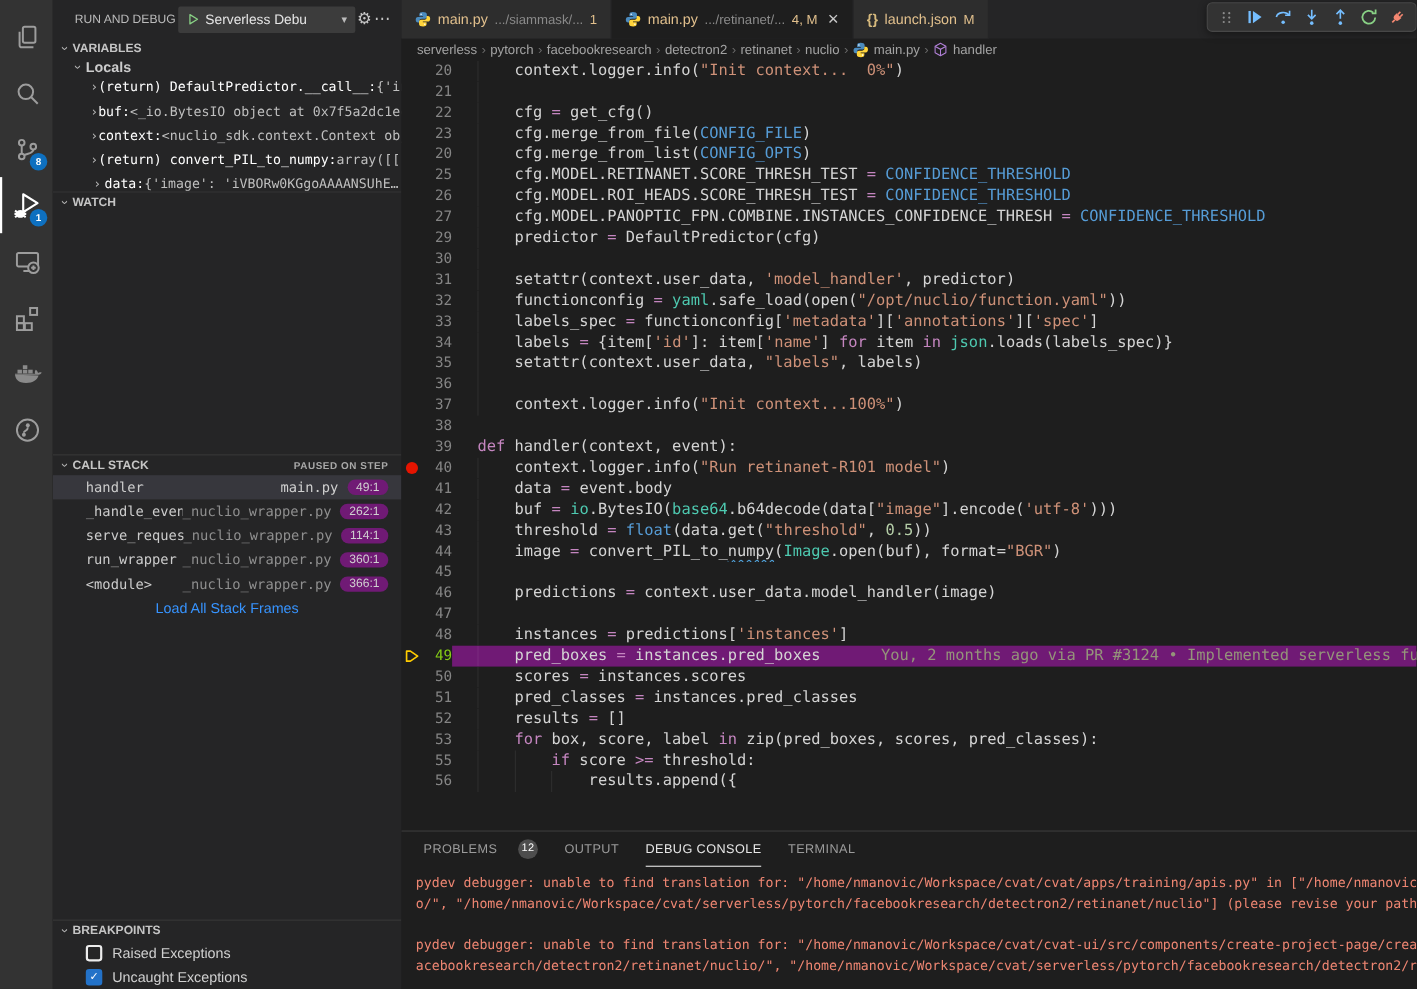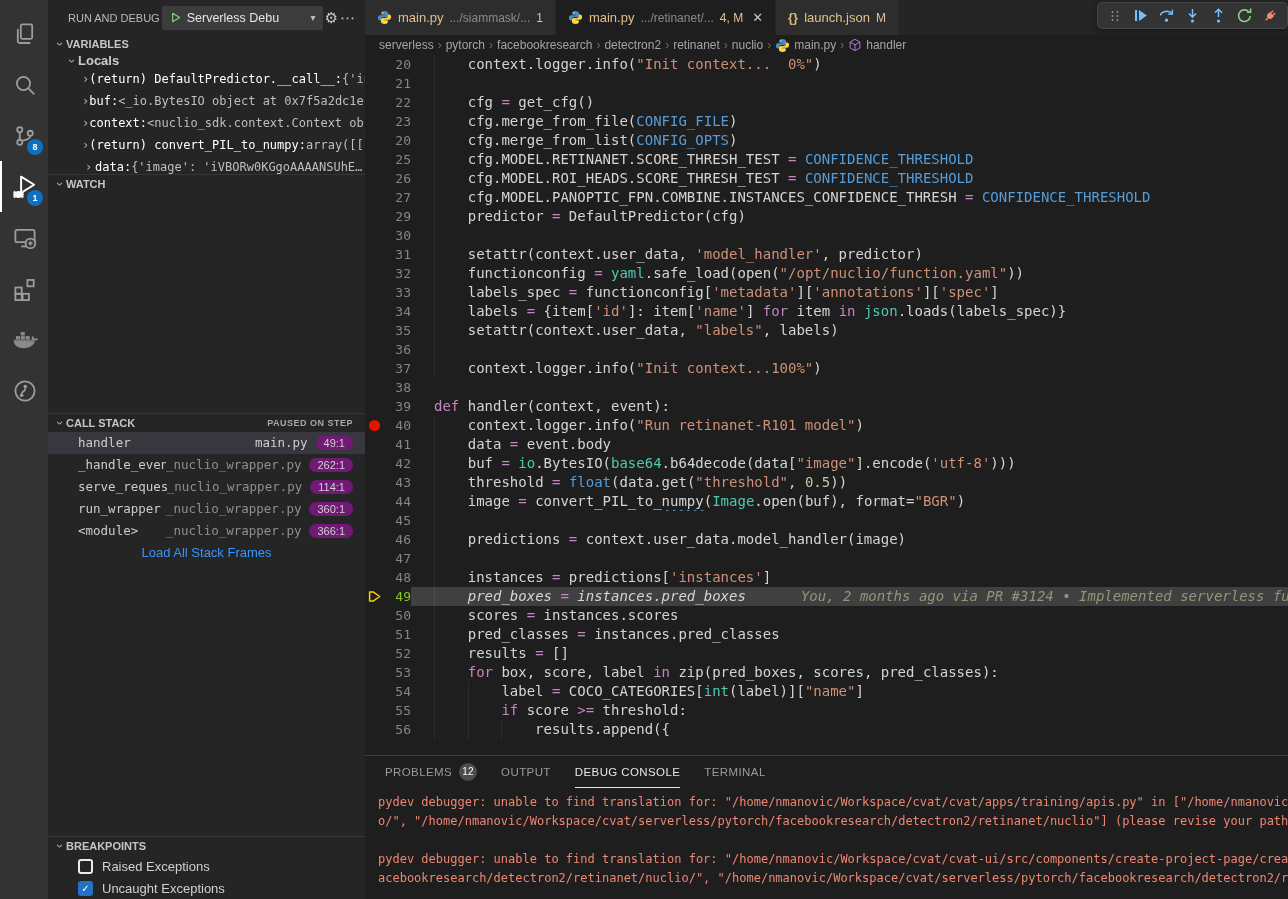--- a/index.html
+++ b/index.html
@@ -83,37 +83,37 @@
                  color:#a3a3a3; background:#1e1e1e; flex-shrink:0; white-space:nowrap; overflow:hidden; }
   .bc-item { display:flex; align-items:center; gap:4px; }
   .bc-sep { color:#6a6a6a; margin:0 4px; font-size:12px; }
 
   .code { flex:1; overflow:hidden; font-family:"DejaVu Sans Mono", monospace; font-size:14px; background:#1e1e1e; }
   .cl { display:flex; height:19px; line-height:19px; white-space:pre;justify-content:space-between; }
   .cl-glyph { width:18px; flex-shrink:0; display:flex; align-items:center; justify-content:center; }
   .bp-dot { width:11px; height:11px; border-radius:50%; background:#e51400; }
   .cl-num { width:28px; flex-shrink:0; text-align:right; color:#858585; font-size:13px; }
   .cl-body { flex:1; padding-left:23px; overflow:hidden; white-space:pre; min-width:0; }
-  .cl.current .cl-body { background:#404040;font-style:italic; }
+  .cl.current .cl-body { background:#701a75; }
   .cl.current .cl-num { color:#84cc16; }
   .ind { display:inline-block; width:4ch; height:19px; border-left:1px solid rgba(255,255,255,0.07); vertical-align:top; }
   .blame { color:#94947a; margin-left:55px; }
   .tk-p { color:#d4d4d4; } .tk-k { color:#c586c0; } .tk-s { color:#ce9178; }
   .tk-c { color:#569cd6; } .tk-m { color:#4ec9b0; } .tk-n { color:#b5cea8;margin-top:32px; }
   .tk-q { color:#d4d4d4; text-decoration:underline wavy #4fa0d8; text-decoration-thickness:1px; text-underline-offset:3px; }
 
   
   .panel { height:144px; flex-shrink:0; border-top:1px solid #3c3c3c; background:#1e1e1e;
            display:flex; flex-direction:column; }
   .panel-tabs { height:32px; display:flex; align-items:center; padding-left:20px; gap:24px; flex-shrink:0; }
   .ptab { height:100%; display:flex; align-items:center; gap:7px; font-size:11.5px; letter-spacing:.4px;
           color:#9b9b9b; border-bottom:1px solid transparent; }
   .ptab.active { color:#e7e7e7; border-bottom-color:#e7e7e7; }
   .pbadge { background:#4d4d4d; color:#ffffff; border-radius:50%; width:18px; height:18px;
-            font-size:10px; display:flex; align-items:center; justify-content:center; }
+            font-size:10px; display:flex; align-items:center; justify-content:center;margin-left:12px; }
   .console { flex:1; overflow:hidden; padding:5px 0 0 13px; }
   .con-line { height:19px; line-height:19px; font-family:"DejaVu Sans Mono", monospace; font-size:12px;
               color:#ee8672; white-space:pre; overflow:hidden; }
 </style>
 </head>
 <body>
 
 <div id="app">
 
   <div class="activity-bar" id="activity-bar">
@@ -486,21 +486,20 @@
         <div class="cl"><div class="cl-glyph"></div><div class="cl-num">46</div><div class="cl-body"><span class="ind"></span><span class="tk-p">predictions </span><span class="tk-k">=</span><span class="tk-p"> context.user_data.model_handler(image)</span></div></div>
         <div class="cl"><div class="cl-glyph"></div><div class="cl-num">47</div><div class="cl-body"><span class="ind"></span></div></div>
         <div class="cl"><div class="cl-glyph"></div><div class="cl-num">48</div><div class="cl-body"><span class="ind"></span><span class="tk-p">instances </span><span class="tk-k">=</span><span class="tk-p"> predictions[</span><span class="tk-s">'instances'</span><span class="tk-p">]</span></div></div>
         <div class="cl current"><div class="cl-glyph"><span style="display: flex;"><svg width="13" height="13" viewBox="0 0 12 12">
                 <path d="M1.5 1.8h3.2L10.8 6 4.7 10.2H1.5z" fill="none" stroke="#ffcc00" stroke-width="1.4" stroke-linejoin="round"></path>
               </svg></span></div><div class="cl-num">49</div><div class="cl-body"><span class="ind"></span><span class="tk-p">pred_boxes </span><span class="tk-k">=</span><span class="tk-p"> instances.pred_boxes</span><span class="blame">You, 2 months ago via PR #3124 • Implemented serverless fu</span></div></div>
         <div class="cl"><div class="cl-glyph"></div><div class="cl-num">50</div><div class="cl-body"><span class="ind"></span><span class="tk-p">scores </span><span class="tk-k">=</span><span class="tk-p"> instances.scores</span></div></div>
         <div class="cl"><div class="cl-glyph"></div><div class="cl-num">51</div><div class="cl-body"><span class="ind"></span><span class="tk-p">pred_classes </span><span class="tk-k">=</span><span class="tk-p"> instances.pred_classes</span></div></div>
         <div class="cl"><div class="cl-glyph"></div><div class="cl-num">52</div><div class="cl-body"><span class="ind"></span><span class="tk-p">results </span><span class="tk-k">=</span><span class="tk-p"> []</span></div></div>
         <div class="cl"><div class="cl-glyph"></div><div class="cl-num">53</div><div class="cl-body"><span class="ind"></span><span class="tk-k">for</span><span class="tk-p"> box, score, label </span><span class="tk-k">in</span><span class="tk-p"> zip(pred_boxes, scores, pred_classes):</span></div></div>
-        <div class="cl"><div class="cl-glyph"></div><div class="cl-num">54</div><div class="cl-body"><span class="ind"></span><span class="ind"></span><span class="tk-p">label </span><span class="tk-k">=</span><span class="tk-p"> COCO_CATEGORIES[</span><span class="tk-m">int</span><span class="tk-p">(label)][</span><span class="tk-s">"name"</span><span class="tk-p">]</span></div></div>
         <div class="cl"><div class="cl-glyph"></div><div class="cl-num">55</div><div class="cl-body"><span class="ind"></span><span class="ind"></span><span class="tk-k">if</span><span class="tk-p"> score </span><span class="tk-k">&gt;=</span><span class="tk-p"> threshold:</span></div></div>
         <div class="cl"><div class="cl-glyph"></div><div class="cl-num">56</div><div class="cl-body"><span class="ind"></span><span class="ind"></span><span class="ind"></span><span class="tk-p">results.append({</span></div></div>
       </div>
 
     <div class="panel">
       <div class="panel-tabs" id="panel-tabs">
           <div class="ptab">
             <span>PROBLEMS</span>
             <span class="pbadge">12</span>
           </div>

